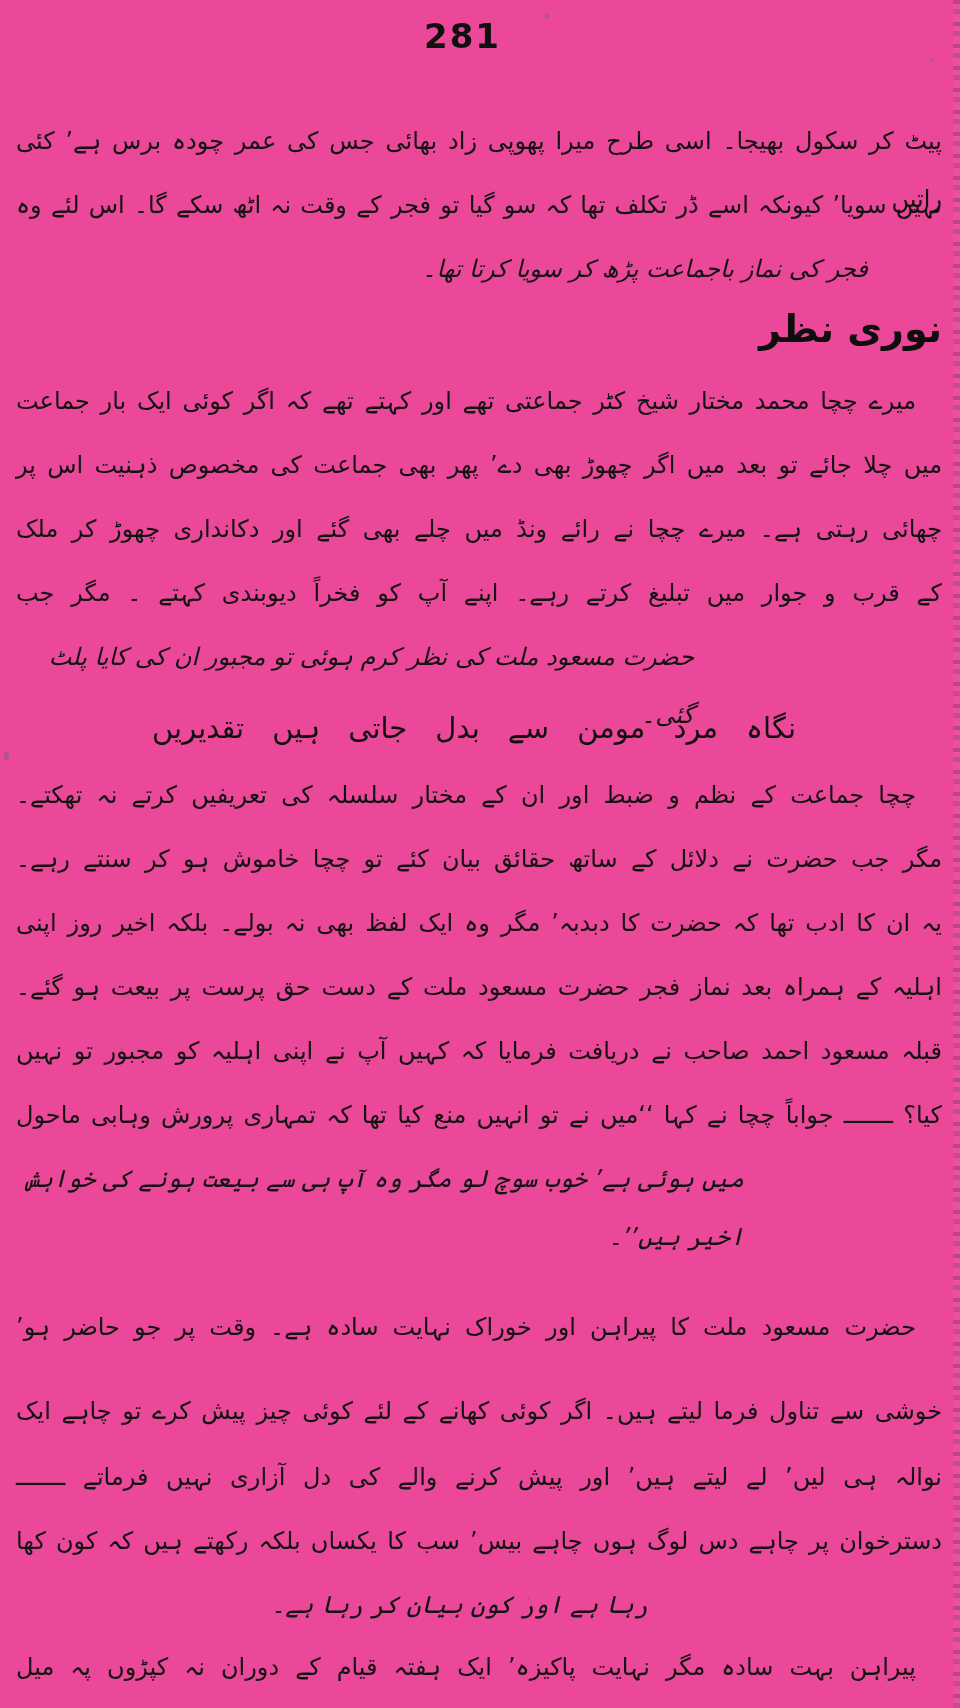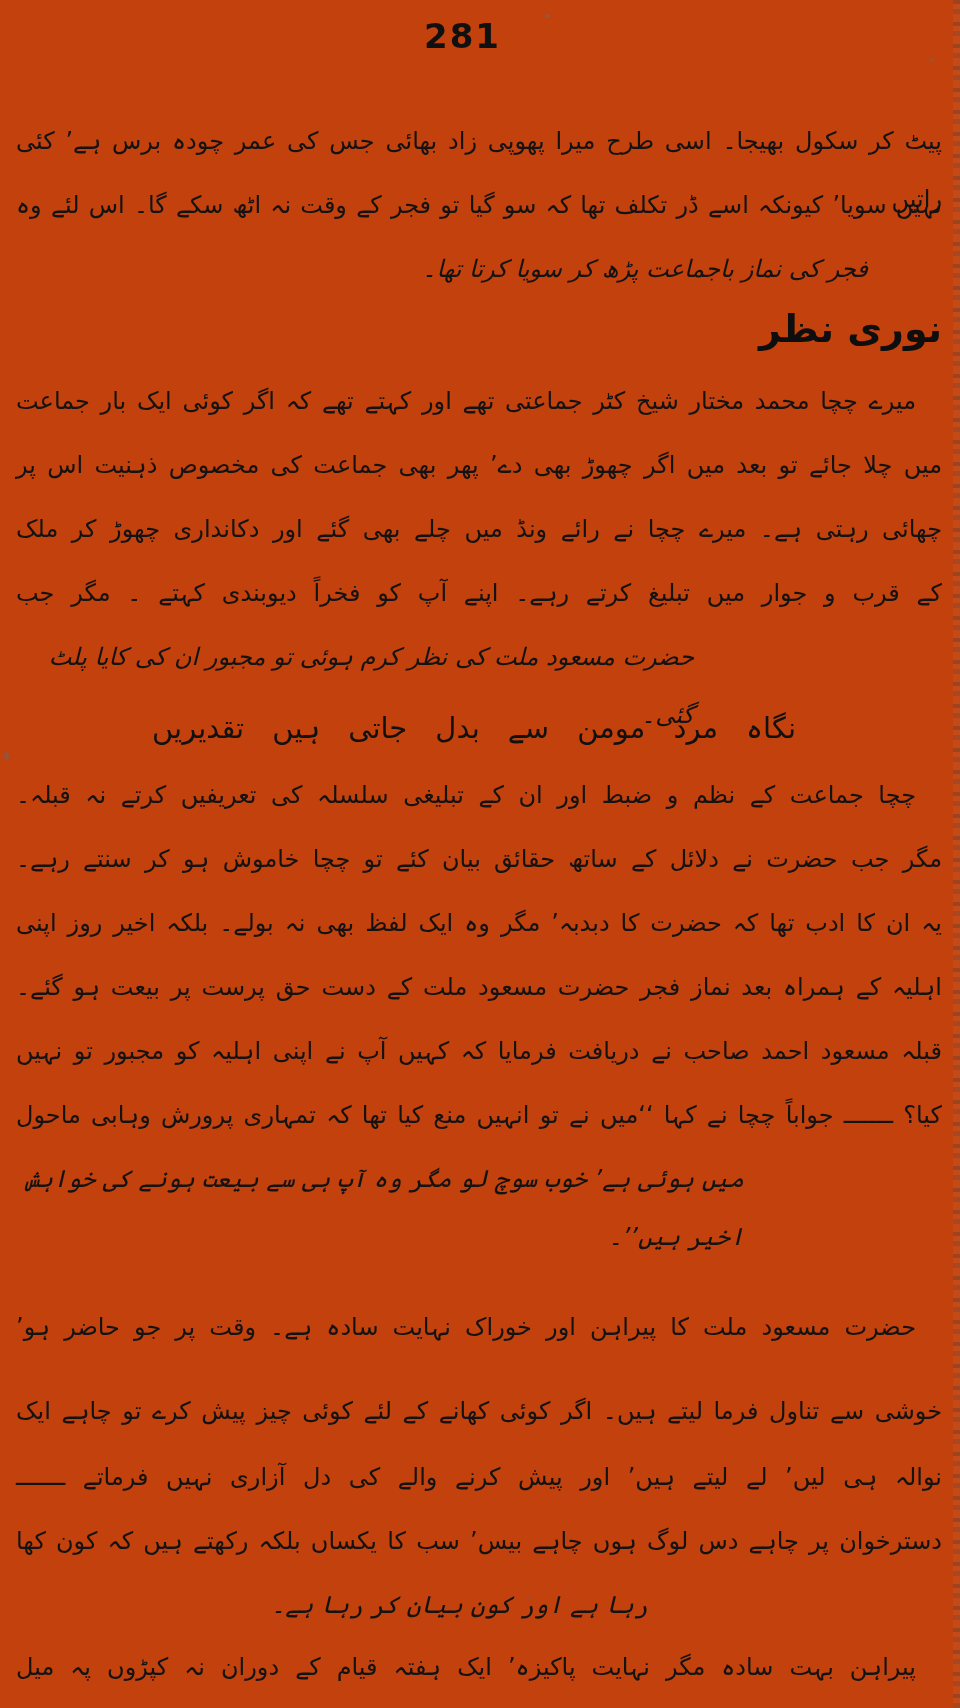--- a/index.html
+++ b/index.html
@@ -1,20 +1,20 @@
 <!DOCTYPE html>
 <html lang="ur" dir="rtl"><head>
 <meta charset="utf-8">
 <style>
   html, body { margin: 0; padding: 0; background: #ffffff; }
   .page {
     position: relative;
     width: 960px;
     height: 1708px;
-    background: #c2410c;
+    background: #ec4899;
     overflow: hidden;
     font-family: "DejaVu Sans", sans-serif;
     color: #121212;
     direction: rtl;
   }
   .page-number {
     position: absolute;
     top: 16px;
     left: 424px;
     direction: ltr;
@@ -105,21 +105,21 @@
     <div class="line first" style="top:372px">میرے چچا محمد مختار شیخ کٹر جماعتی تھے اور کہتے تھے کہ اگر کوئی ایک بار جماعت</div>
     <div class="line" style="top:436px">میں چلا جائے تو بعد میں اگر چھوڑ بھی دے’ پھر بھی جماعت کی مخصوص ذہنیت اس پر</div>
     <div class="line" style="top:500px">چھائی رہتی ہے۔ میرے چچا نے رائے ونڈ میں چلے بھی گئے اور دکانداری چھوڑ کر ملک</div>
     <div class="line" style="top:564px">کے قرب و جوار میں تبلیغ کرتے رہے۔ اپنے آپ کو فخراً دیوبندی کہتے ۔ مگر جب</div>
     <div class="line end e-noori" style="top:628px">حضرت مسعود ملت کی نظر کرم ہوئی تو مجبور ان کی کایا پلٹ گئی۔</div>
   </div>
 
   <div class="verse" style="top:696px">نگاہ مرد مومن سے بدل جاتی ہیں تقدیریں</div>
 
   <div>
-    <div class="line first" style="top:766px">چچا جماعت کے نظم و ضبط اور ان کے تبلیغی سلسلہ کی تعریفیں کرتے نہ قبلہ۔</div>
+    <div class="line first" style="top:766px">چچا جماعت کے نظم و ضبط اور ان کے مختار سلسلہ کی تعریفیں کرتے نہ تھکتے۔</div>
     <div class="line" style="top:830px">مگر جب حضرت نے دلائل کے ساتھ حقائق بیان کئے تو چچا خاموش ہو کر سنتے رہے۔</div>
     <div class="line" style="top:894px">یہ ان کا ادب تھا کہ حضرت کا دبدبہ’ مگر وہ ایک لفظ بھی نہ بولے۔ بلکہ اخیر روز اپنی</div>
     <div class="line" style="top:958px">اہلیہ کے ہمراہ بعد نماز فجر حضرت مسعود ملت کے دست حق پرست پر بیعت ہو گئے۔</div>
     <div class="line" style="top:1022px">قبلہ مسعود احمد صاحب نے دریافت فرمایا کہ کہیں آپ نے اپنی اہلیہ کو مجبور تو نہیں</div>
     <div class="line" style="top:1086px">کیا؟ ـــــــ جواباً چچا نے کہا ‘‘میں نے تو انہیں منع کیا تھا کہ تمہاری پرورش وہابی ماحول</div>
     <div class="line end e-disc" style="top:1150px">میں ہوئی ہے’ خوب سوچ لو مگر وہ آپ ہی سے بیعت ہونے کی خواہش اخیر ہیں’’۔</div>
   </div>
 
 
   <div>

